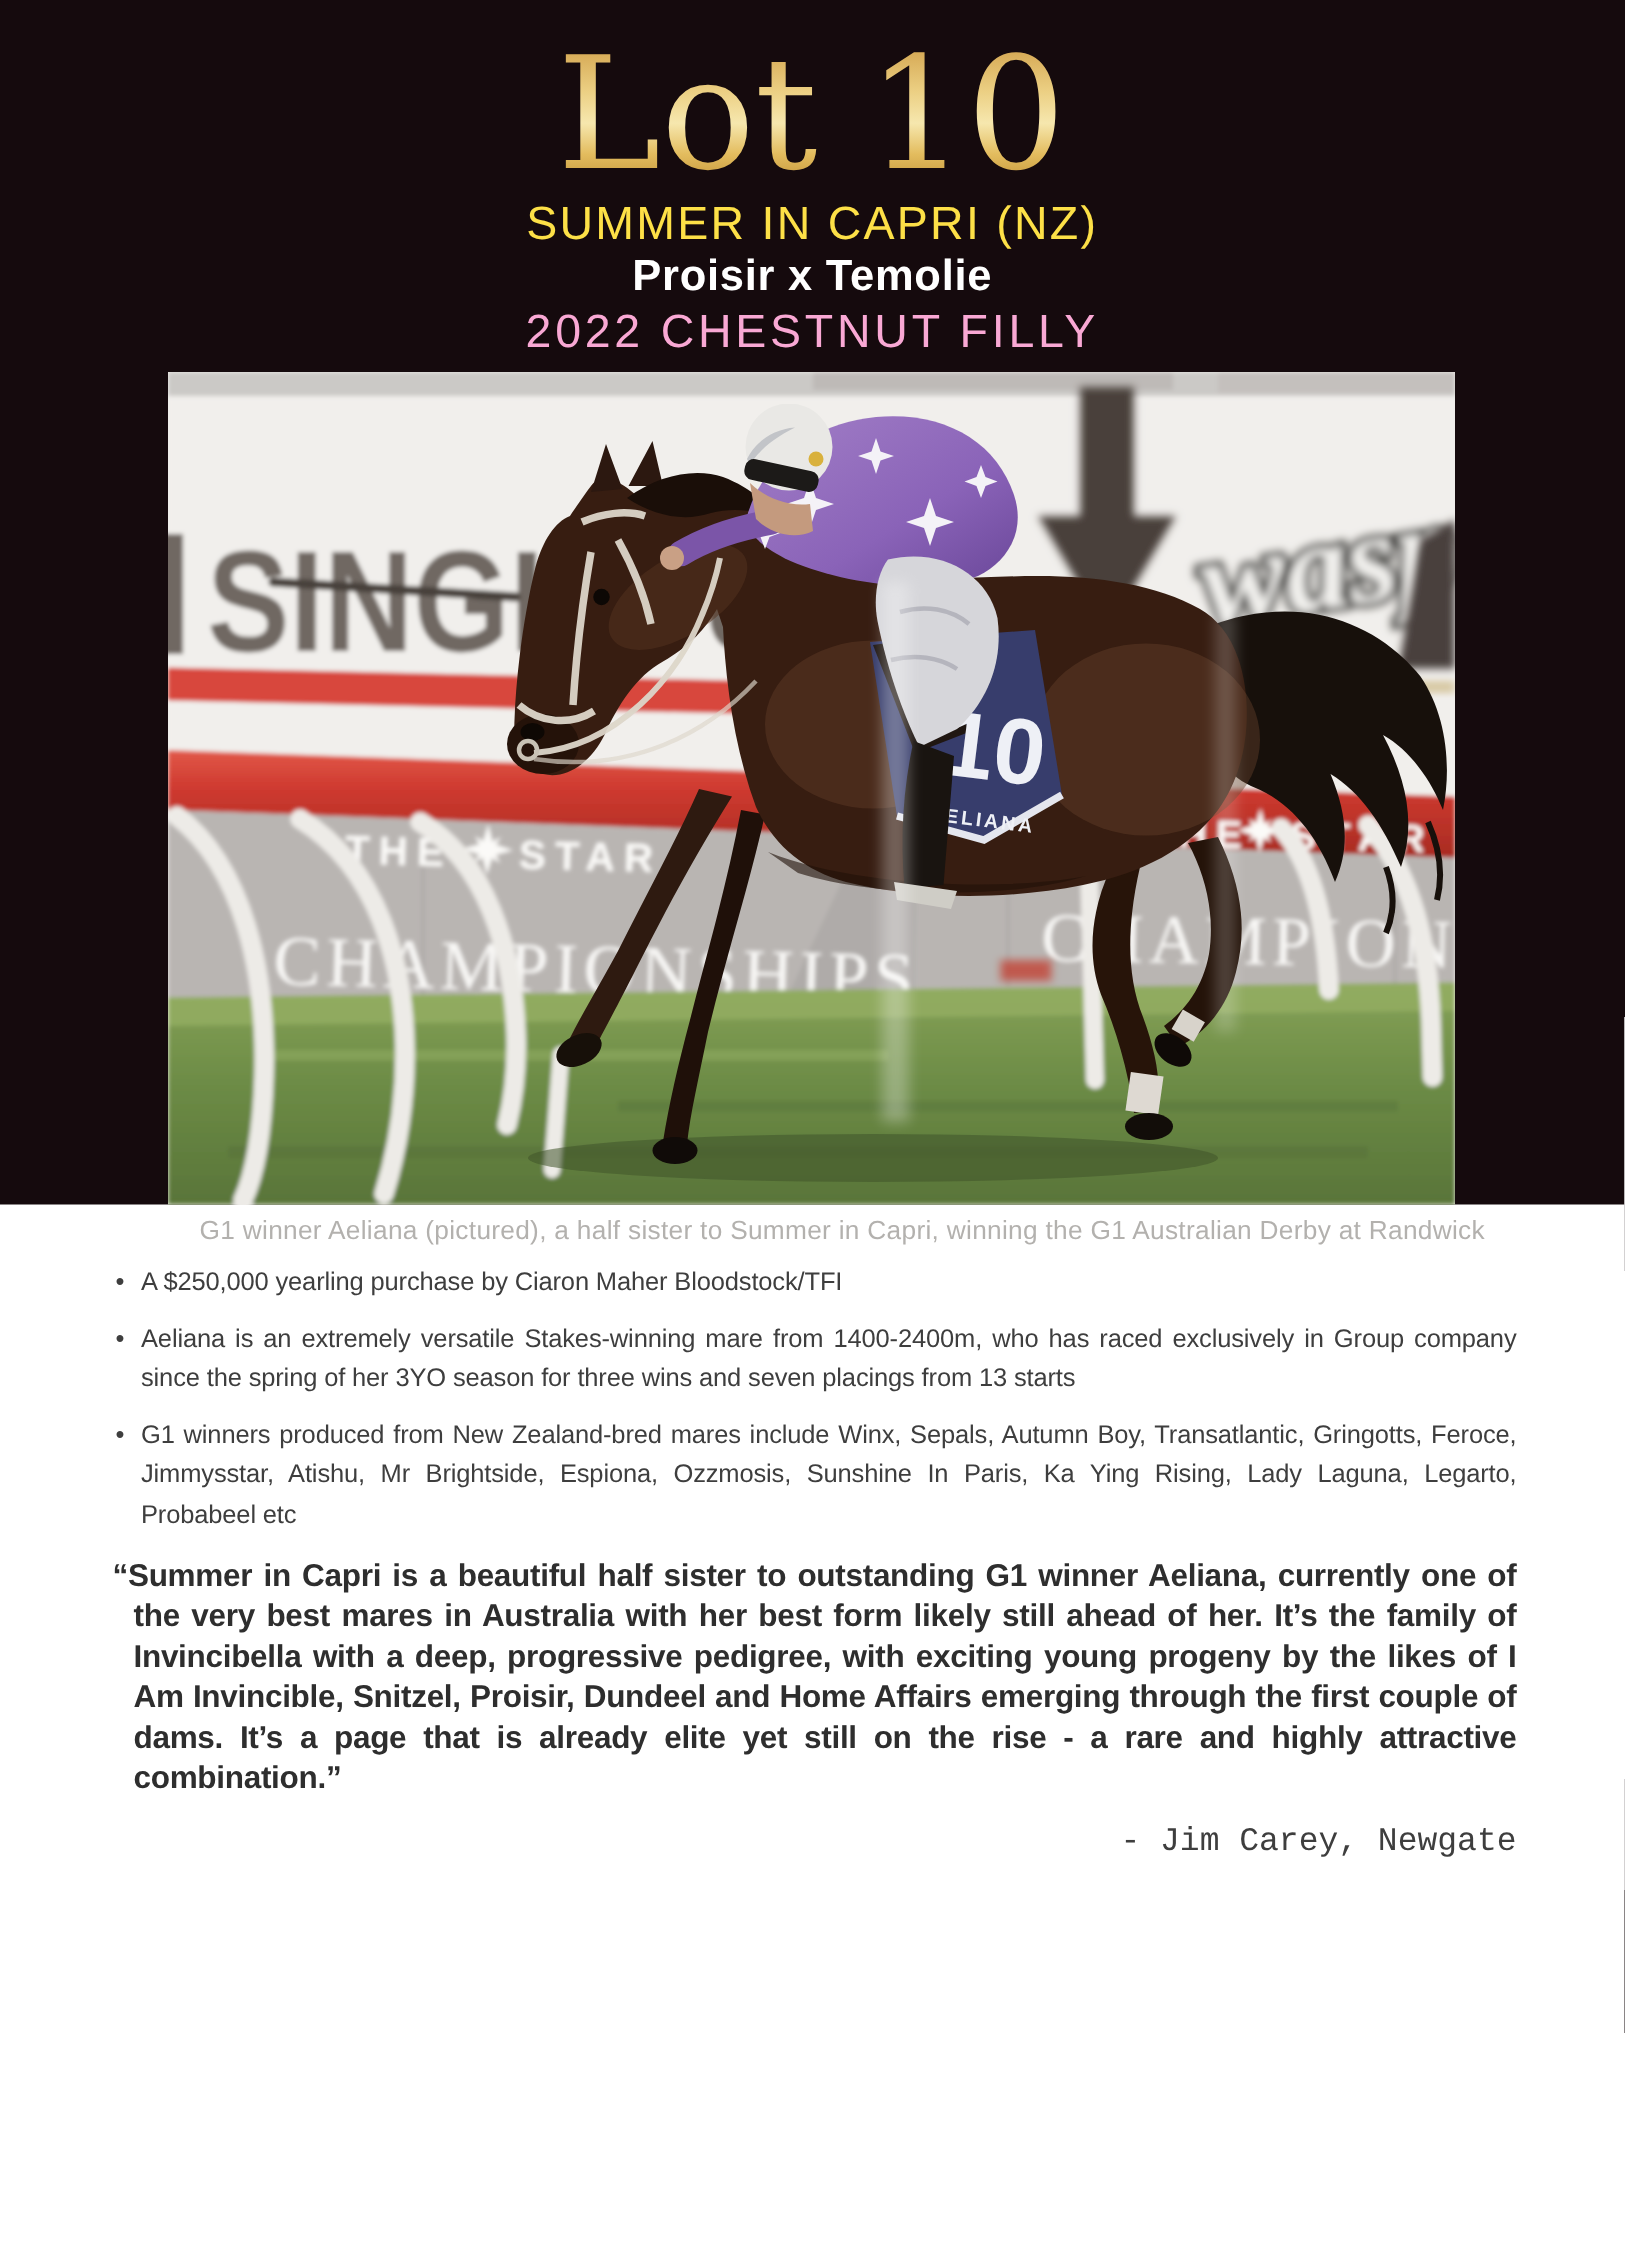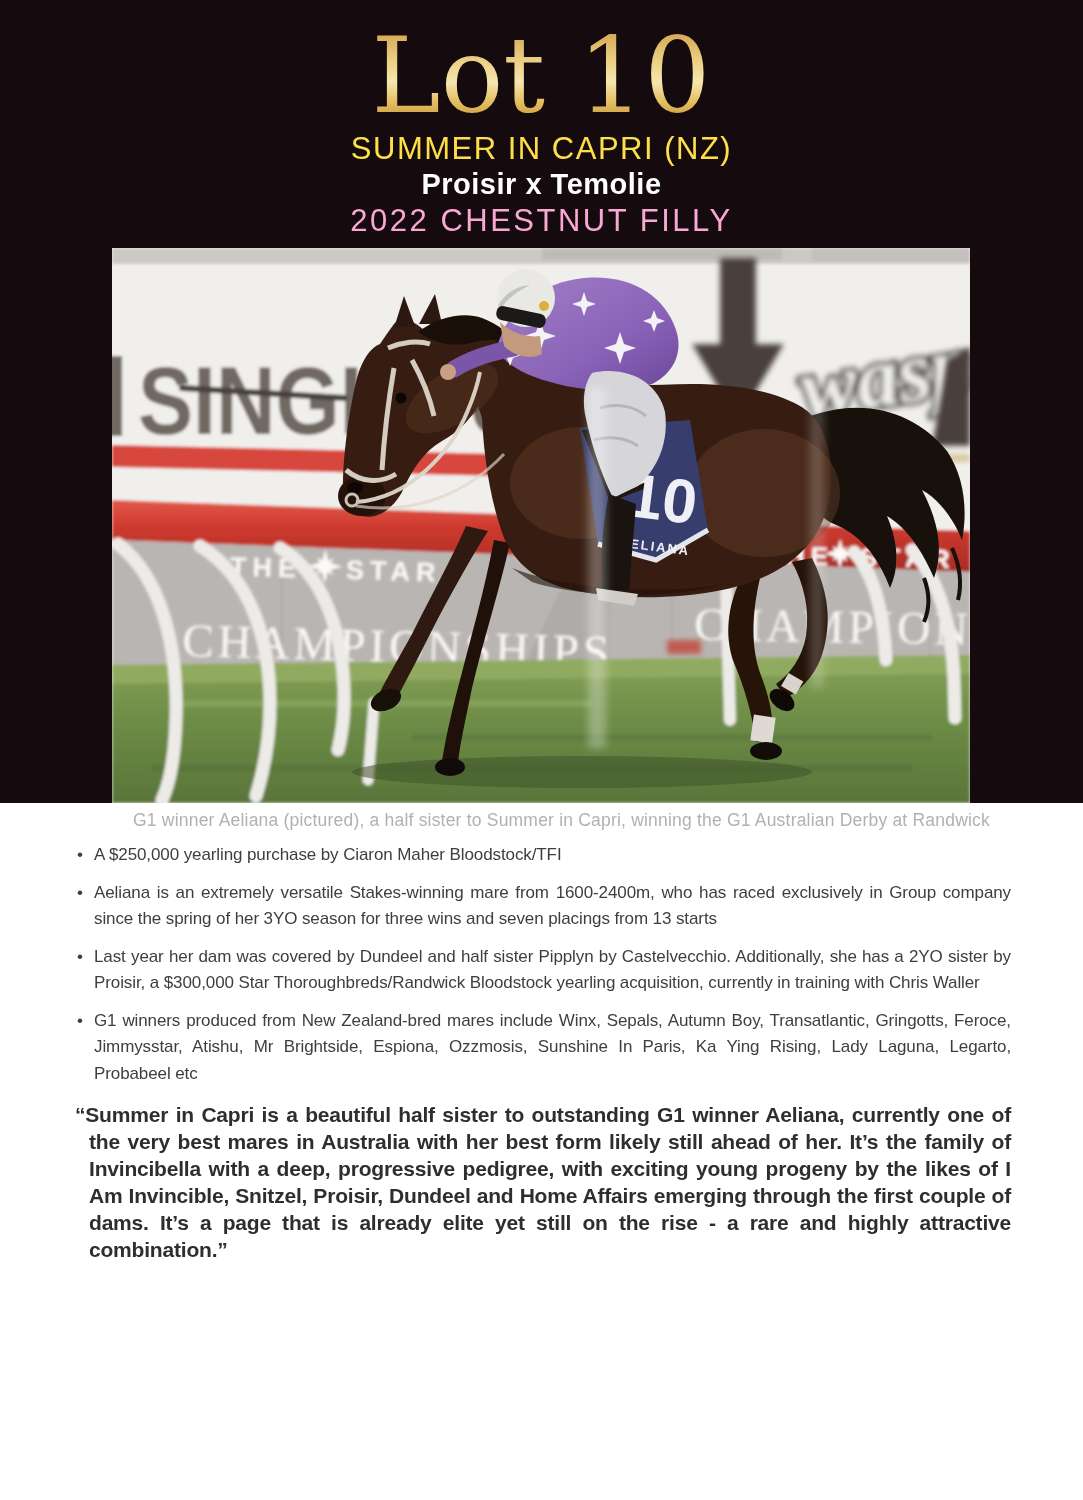--- a/index.html
+++ b/index.html
@@ -244,21 +244,20 @@
       <rect x="698" y="160" width="14" height="280" fill="#ffffff" opacity="0.20" filter="url(#b3)"></rect>
     </g>
   </svg>
   </div>
 
   <div class="caption">G1 winner Aeliana (pictured), a half sister to Summer in Capri, winning the G1 Australian Derby at Randwick</div>
 
   <div class="content">
     <ul class="bullets">
       <li>A $250,000 yearling purchase by Ciaron Maher Bloodstock/TFI</li>
-      <li>Aeliana is an extremely versatile Stakes-winning mare from 1600-2400m, who has raced exclusively in Group company since the spring of her 3YO season for three wins and seven placings from 13 starts</li>
-      <li>Last year her dam was covered by Dundeel and half sister Pipplyn by Castelvecchio. Additionally, she has a 2YO sister by Proisir, a $300,000 Star Thoroughbreds/Randwick Bloodstock yearling acquisition, currently in training with Chris Waller</li>
+      <li>Aeliana is an extremely versatile Stakes-winning mare from 1400-2400m, who has raced exclusively in Group company since the spring of her 3YO season for three wins and seven placings from 13 starts</li>
       <li>G1 winners produced from New Zealand-bred mares include Winx, Sepals, Autumn Boy, Transatlantic, Gringotts, Feroce, Jimmysstar, Atishu, Mr Brightside, Espiona, Ozzmosis, Sunshine In Paris, Ka Ying Rising, Lady Laguna, Legarto, Probabeel etc</li>
     </ul>
     <p class="quote">“Summer in Capri is a beautiful half sister to outstanding G1 winner Aeliana, currently one of the very best mares in Australia with her best form likely still ahead of her. It’s the family of Invincibella with a deep, progressive pedigree, with exciting young progeny by the likes of I Am Invincible, Snitzel, Proisir, Dundeel and Home Affairs emerging through the first couple of dams. It’s a page that is already elite yet still on the rise - a rare and highly attractive combination.”</p>
     <p class="attrib">- Jim Carey, Newgate</p>
   </div>
 
 </div>
 
 </body></html>

